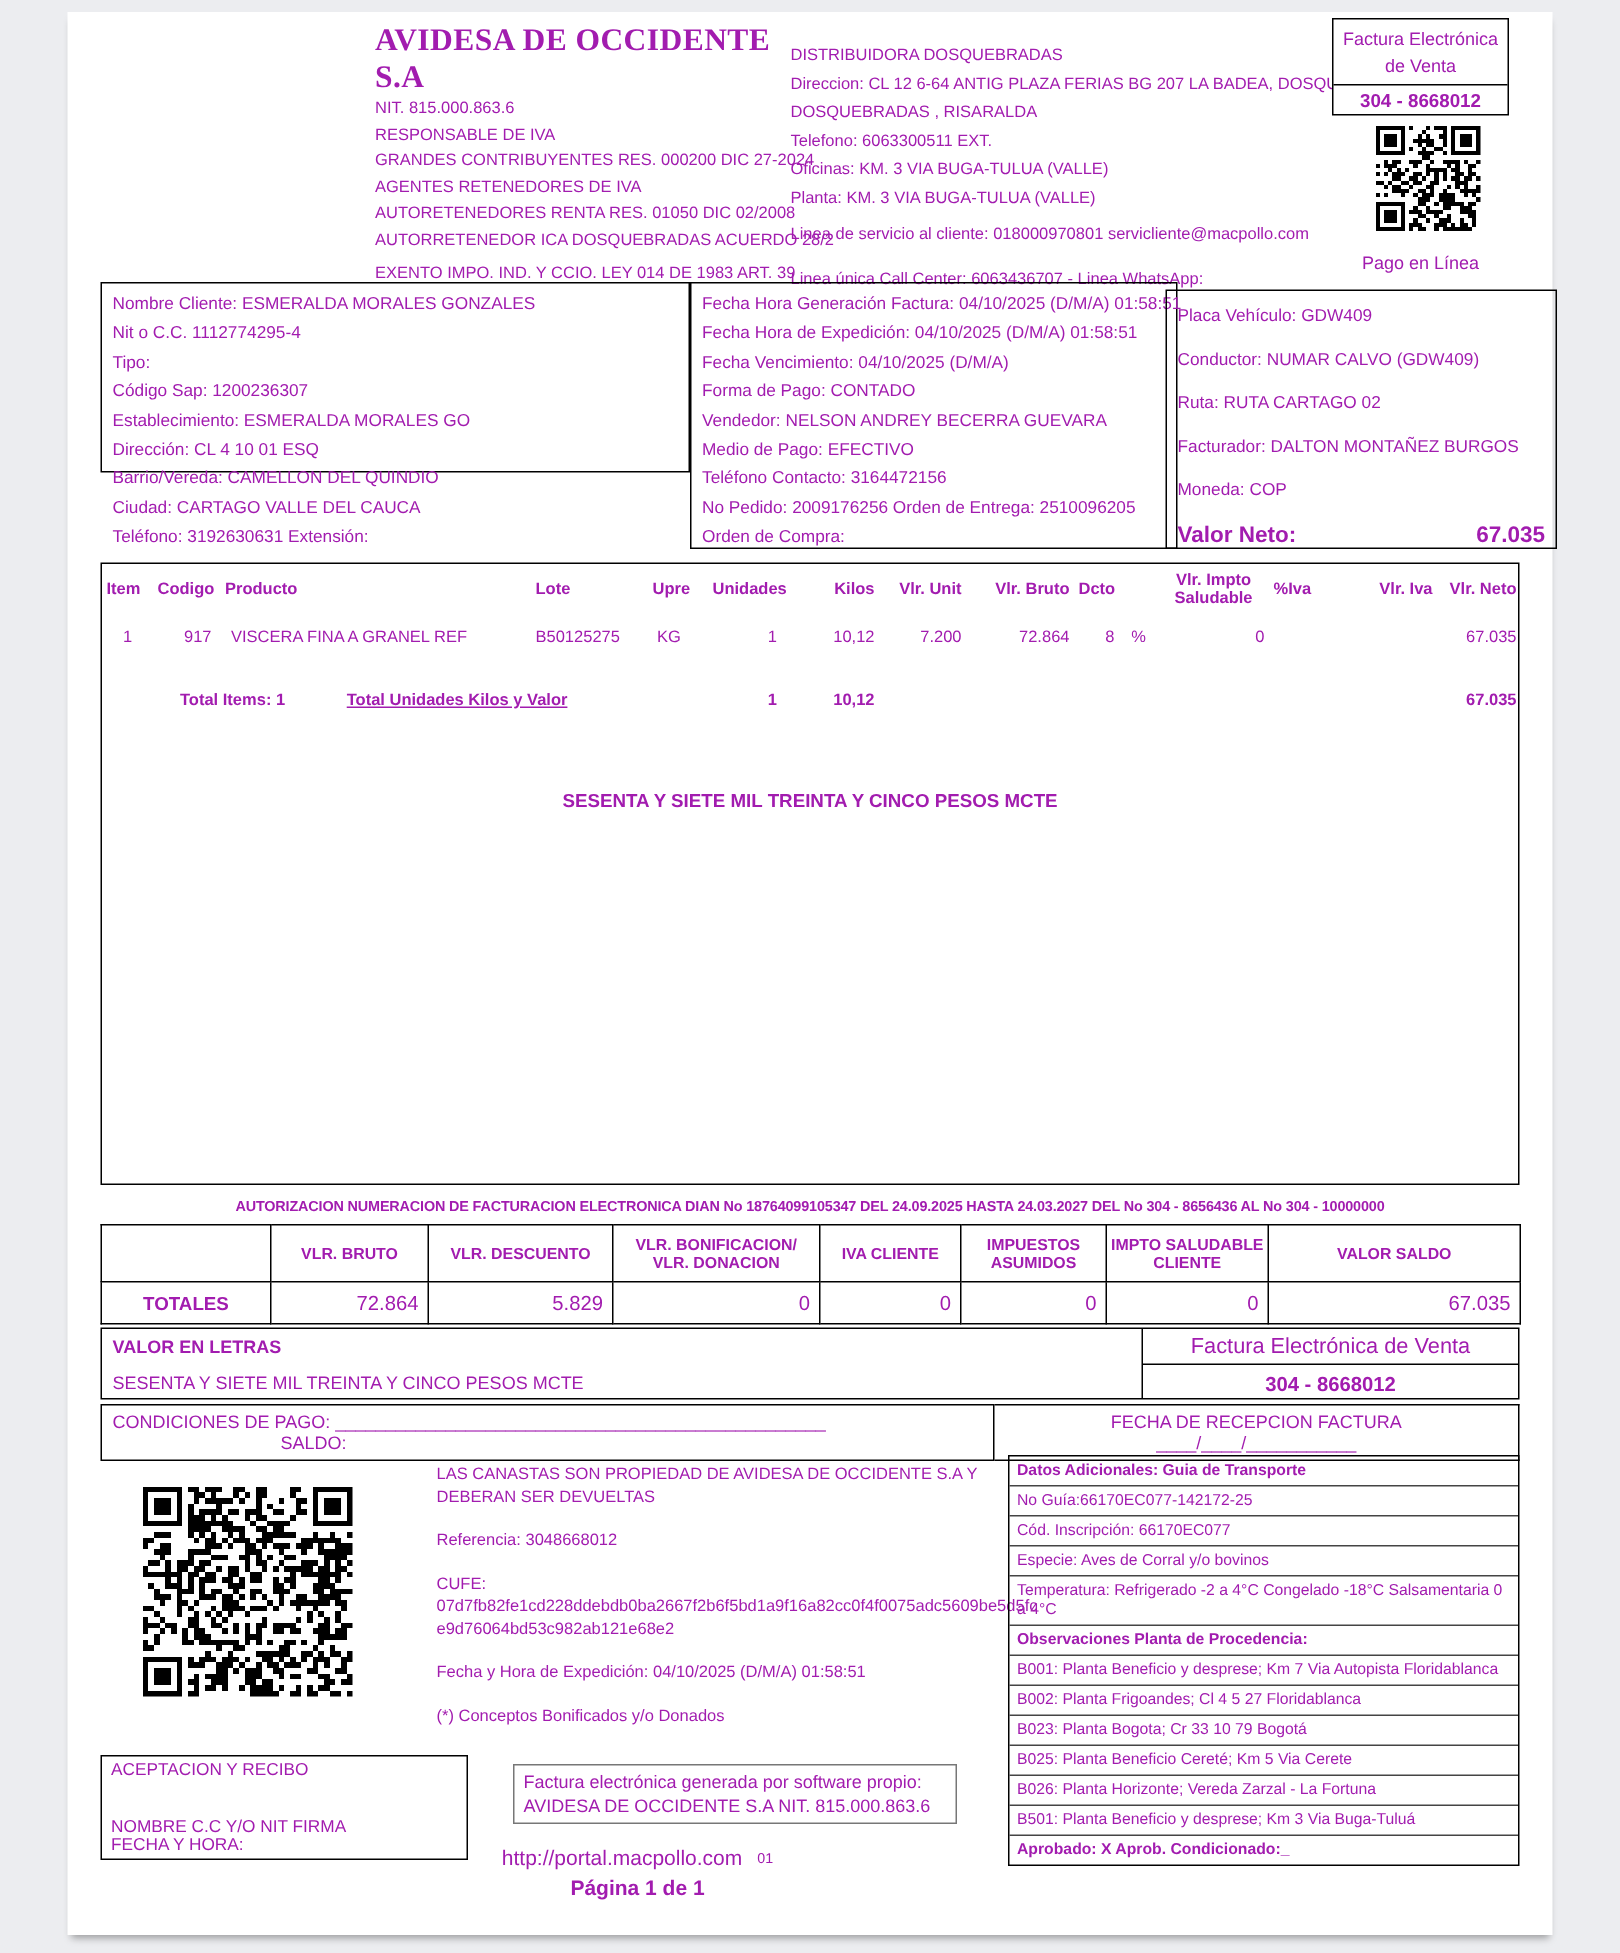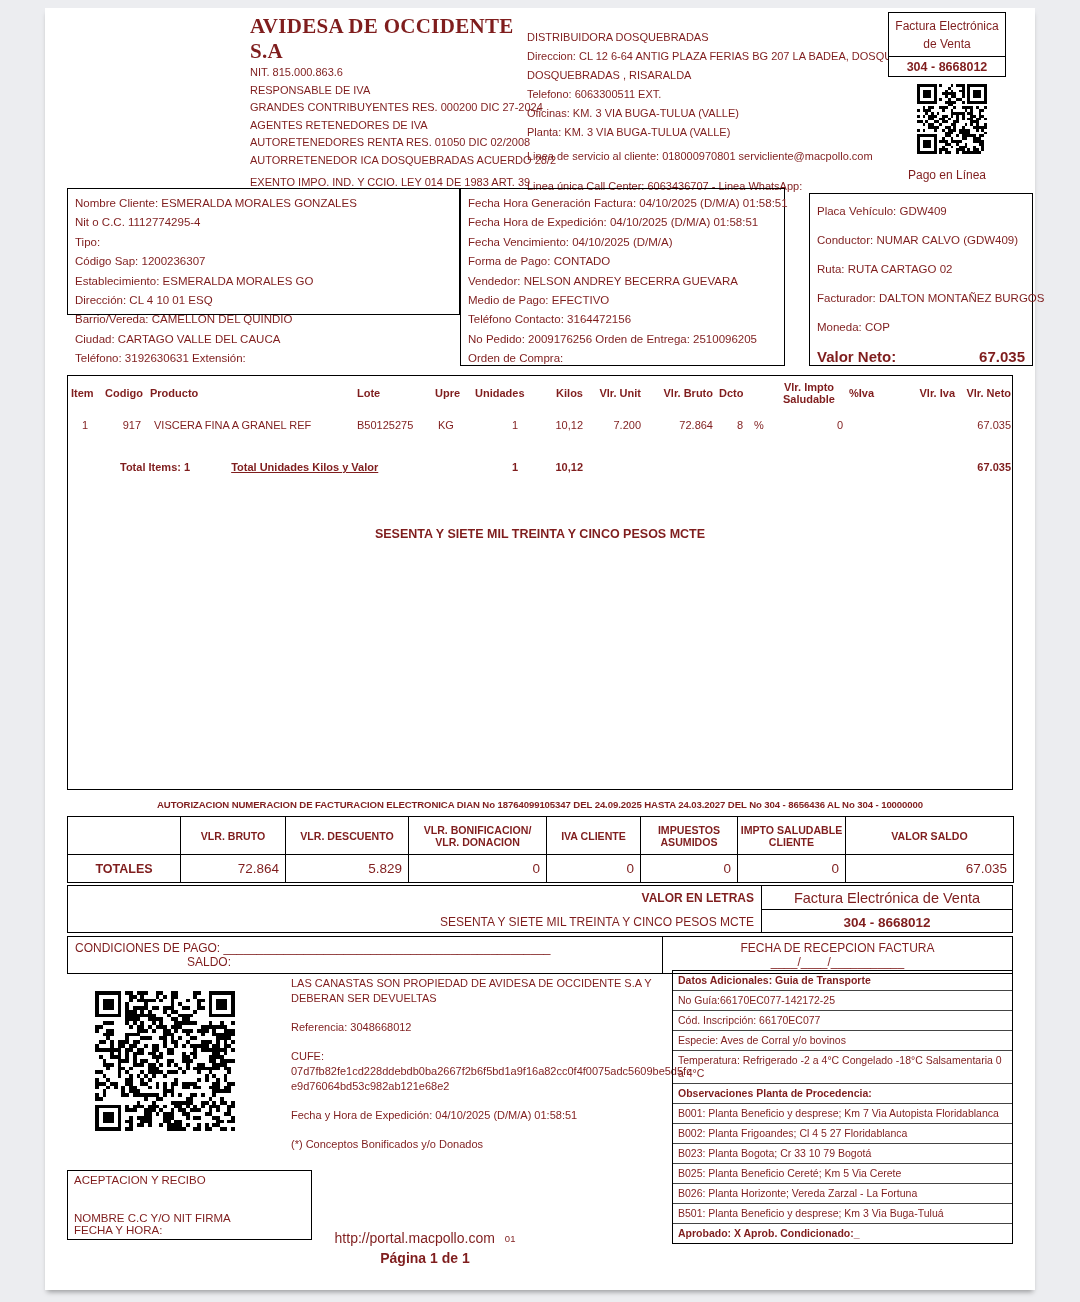--- a/index.html
+++ b/index.html
@@ -1,21 +1,21 @@
 <!DOCTYPE html>
 <html><head>
 <meta charset="utf-8">
 <style>
   * { margin:0; padding:0; box-sizing:border-box; }
   html,body { background:#e9ebee; }
   #canvas {
     position:relative; width:1080px; height:1302px;
     background:#ecedf0; overflow:hidden;
     font-family:"Liberation Sans","DejaVu Sans",sans-serif;
-    color:#7f1d1d;
+    color:#a21caf;
   }
   #page {
     position:absolute; left:45px; top:8px; width:990px; height:1282px;
     background:#fff; box-shadow:0 4px 5px -2px rgba(0,0,0,.35);
   }
   .abs { position:absolute; }
 
   
   .company-name { font-family:"Liberation Serif","DejaVu Serif",serif; font-weight:bold; font-size:21px; letter-spacing:.3px; }
   .hline { font-size:11px; line-height:17.5px; white-space:nowrap; }
@@ -46,21 +46,21 @@
 
   
   .tot-table td { border:1px solid #000; font-size:10.6px; }
   .tot-table { border:1px solid #000; }
   .tot-table .h td { font-weight:bold; text-align:center; line-height:12px; padding:4px 2px; height:38px; vertical-align:middle; }
   .tot-table .v td { font-size:13.5px; text-align:right; padding:4px 6px; height:28px; }
   .tot-table .v .lab { text-align:center; font-weight:bold; font-size:12.5px; }
 
   
   .vl-wrap { display:flex; border:1.5px solid #000; }
-  .vl-left { flex:1; padding:5px 7px; border-right:1.5px solid #000;text-align:right; }
+  .vl-left { flex:1; padding:5px 7px; border-right:1.5px solid #000; }
   .vl-left .t1 { font-weight:bold; font-size:12px; }
   .vl-left .t2 { font-size:12px; margin-top:10px; }
   .vl-right { width:250px; }
   .vl-right .rt { text-align:center; font-size:14.5px; padding:4px 0 3px; border-bottom:1.5px solid #000; }
   .vl-right .rn { text-align:center; font-weight:bold; font-size:13.5px; padding:5px 0; }
 
   
   .cond-wrap { display:flex; margin-top:3px; }
   .cond-left { width:596px; border:1.5px solid #000; padding:4px 7px; font-size:12px; }
   .cond-left .saldo { padding-left:112px; }
@@ -370,21 +370,21 @@
           <div class="row">Fecha Vencimiento: 04/10/2025 (D/M/A)</div>
           <div class="row">Forma de Pago: CONTADO</div>
           <div class="row">Vendedor: NELSON ANDREY BECERRA GUEVARA</div>
           <div class="row">Medio de Pago: EFECTIVO</div>
           <div class="row">Teléfono Contacto: 3164472156</div>
           <div class="row">No Pedido: 2009176256 Orden de Entrega: 2510096205</div>
           <div class="row">Orden de Compra:</div>
         </div>
     </div>
 
-    <div class="abs ibox dbox" style="left:764px; top:185px; width:224px; height:173px; padding-top:3px;">
+    <div class="abs ibox dbox" style="left:732px; top:185px; width:261px; height:173px; padding-top:3px;">
       <div>
           <div class="row">Placa Vehículo: GDW409</div>
           <div class="row">Conductor: NUMAR CALVO (GDW409)</div>
           <div class="row">Ruta: RUTA CARTAGO 02</div>
           <div class="row">Facturador: DALTON MONTAÑEZ BURGOS</div>
           <div class="row">Moneda: COP</div>
         </div>
       <div class="vneto">
         <span>Valor Neto:</span>
         <span>67.035</span>
@@ -1143,20 +1143,24 @@
       <div class="dar b">Aprobado: X Aprob. Condicionado:_</div>
     </div>
 
     <div class="abs accept-box" style="left:22px; top:1162px; width:245px; height:70px;">
       <div>ACEPTACION Y RECIBO</div>
       <div class="gap"></div>
       <div>NOMBRE C.C Y/O NIT FIRMA</div>
       <div>FECHA Y HORA:</div>
     </div>
 
+    <div class="abs soft-box" style="left:297px; top:1168px; width:296px;">
+      <div>Factura electrónica generada por software propio:</div>
+      <div>AVIDESA DE OCCIDENTE S.A NIT. 815.000.863.6</div>
+    </div>
 
     <div class="abs" style="left:230px; top:1222px; width:300px;">
       <div class="portal">
         <span>http://portal.macpollo.com</span><span class="code">01</span>
       </div>
       <div class="pageno" style="margin-top:4px;">Página 1 de 1</div>
     </div>
 
   </div>
 </div>

